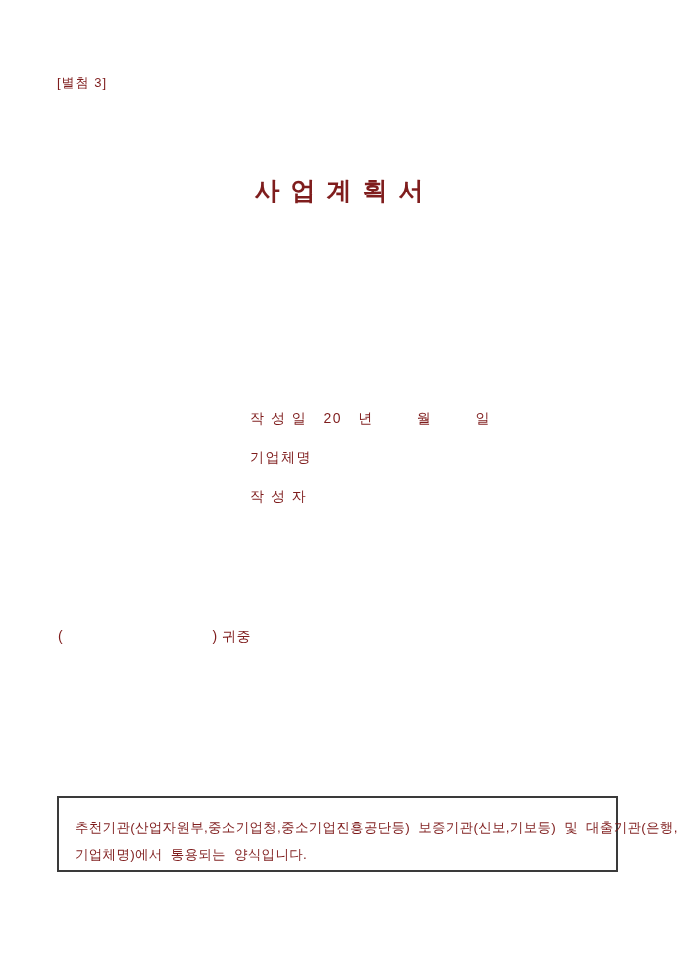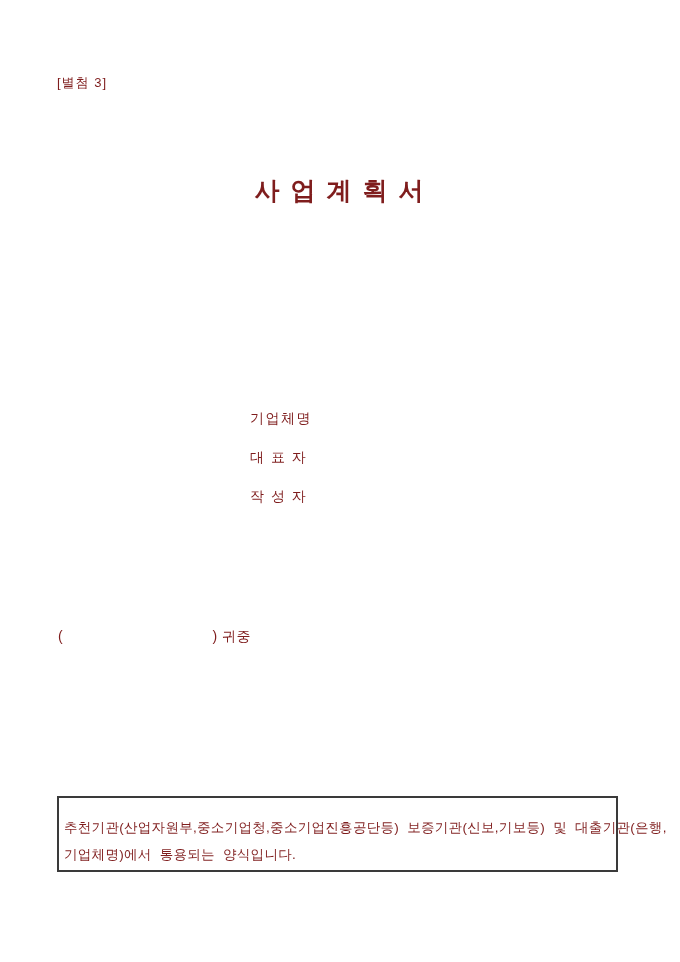--- a/index.html
+++ b/index.html
@@ -68,42 +68,42 @@
     white-space: pre;
   }
   .note-box {
     position: absolute;
     left: 57px;
     top: 796px;
     width: 561px;
     height: 76px;
     border: 2px solid #3a3a3a;
     box-sizing: border-box;
-    padding: 16px 6px 0 5px;
+    padding: 16px 6px 0 16px;
   }
   .note-line {
     font-size: 13.5px;
     letter-spacing: 0.3px;
     line-height: 27px;
     white-space: pre;
   }
 </style>
 </head>
 <body>
 
 <div class="page">
 
   <div class="attachment-label">[별첨 3]</div>
 
   <div class="doc-title">사 업 계 획 서</div>
 
 
   <div class="form-block">
+    <div class="form-line">작 성 일   20   년        월        일</div>
     <div class="form-line">기업체명</div>
-    <div class="form-line">대 표 자</div>
     <div class="form-line">작 성 자</div>
   </div>
 
   <div class="recipient-line">(                                  ) 귀중</div>
 
   <div class="note-box">
     <div class="note-line">추천기관(산업자원부,중소기업청,중소기업진흥공단등)  보증기관(신보,기보등)  및  대출기관(은행,</div>
     <div class="note-line">기업체명)에서  통용되는  양식입니다.</div>
   </div>
 

